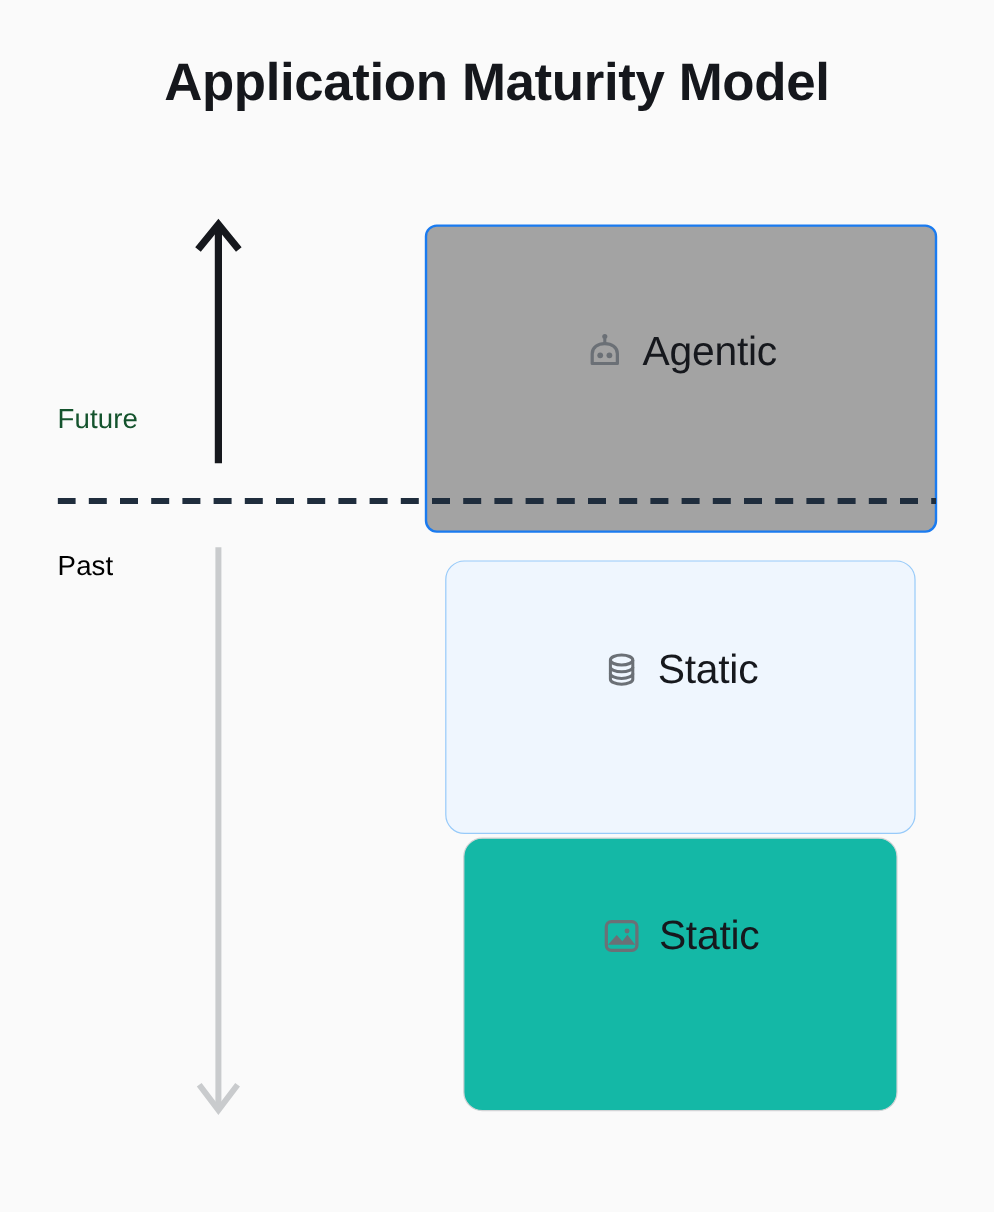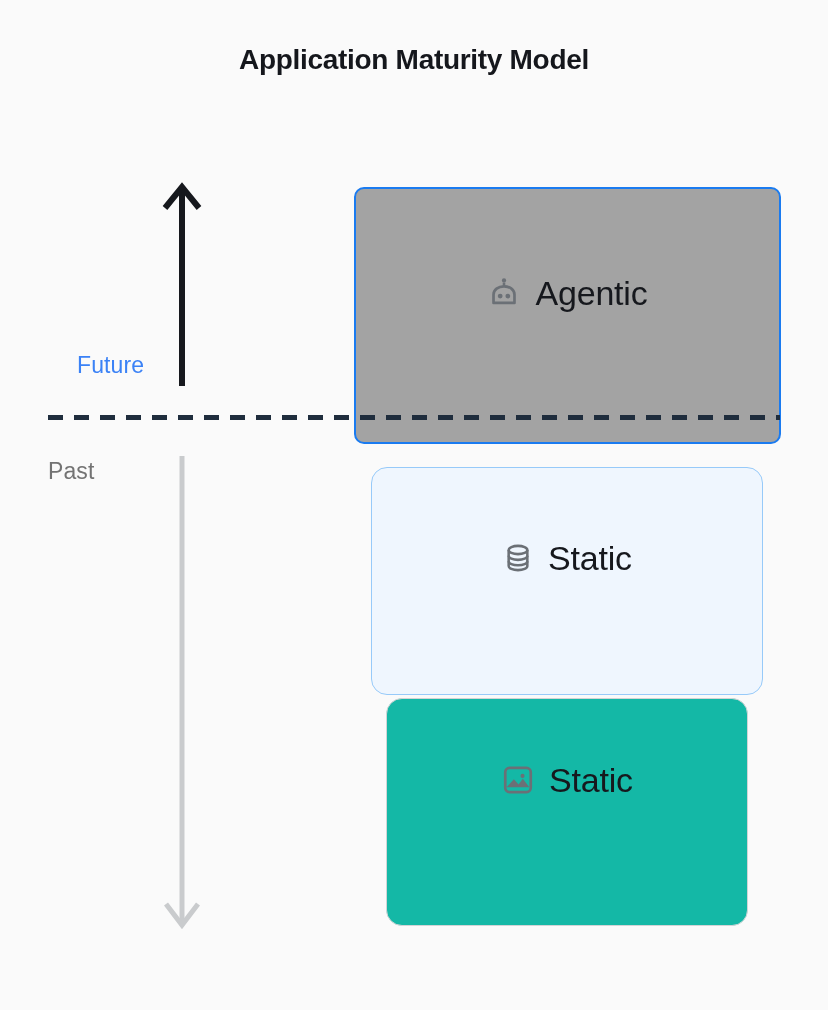--- a/index.html
+++ b/index.html
@@ -16,42 +16,41 @@
     color: #16181d;
   }
 
   
   .title {
     position: absolute;
     top: 44px;
     left: 0;
     width: 828px;
     text-align: center;
-    font-size: 28px;
+    font-size: 44px;
     font-weight: bold;
     letter-spacing: -0.3px;
     color: #15171c;
   }
 
   
   .axis-label {
     position: absolute;
     font-size: 23px;
     letter-spacing: 0.1px;
   }
   .label-future {
     left: 48px;
-    top: 352px;
-    color: #3b82f6;
-    margin-left: 29px;
+    top: 336px;
+    color: #14532d;
   }
   .label-past {
     left: 48px;
     top: 458px;
-    color: #737373;
+    color: #000000;
   }
 
   
   .arrow-up {
     position: absolute;
     left: 160px;
     top: 180px;
     width: 44px;
     height: 208px;
   }

